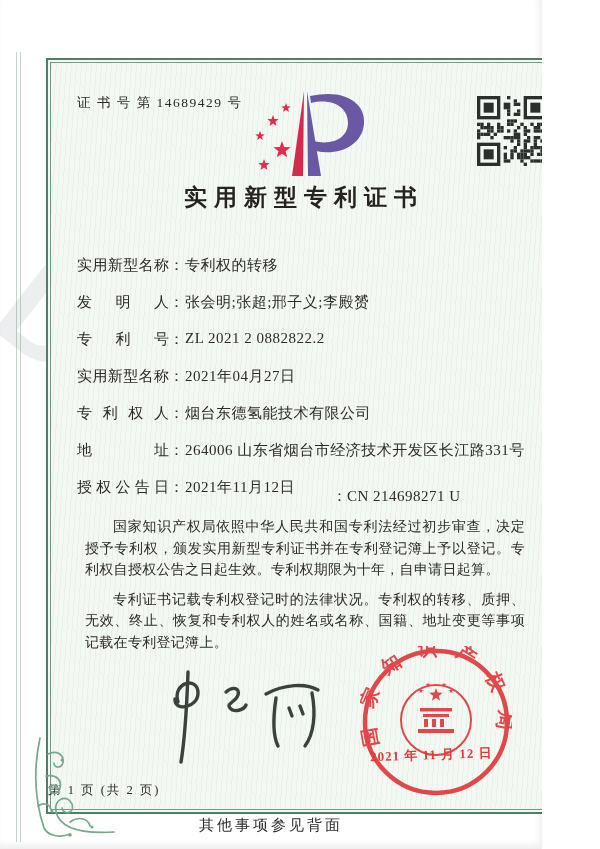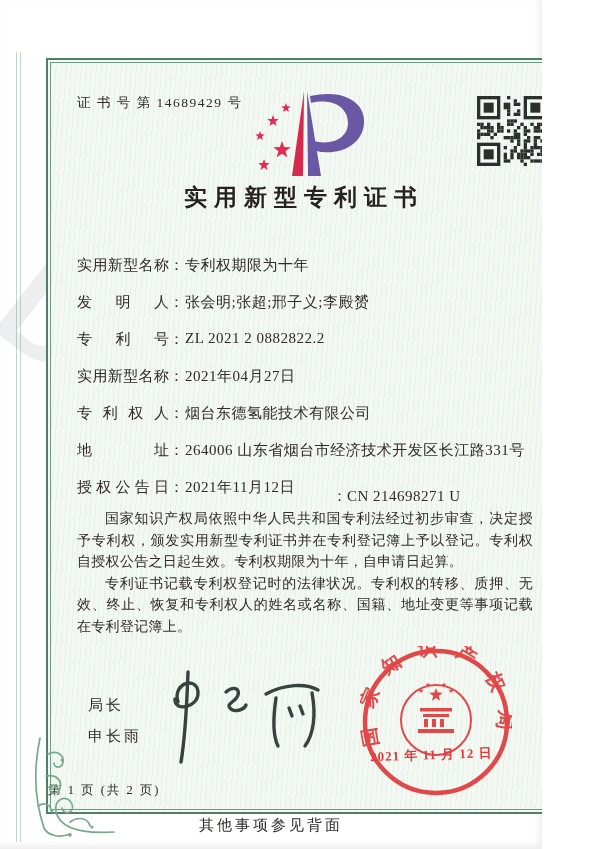--- a/index.html
+++ b/index.html
@@ -27,21 +27,21 @@
          font-size:23px;font-weight:700;letter-spacing:7px;color:#262220;}
   .fields{position:absolute;left:29px;top:196px;width:468px;z-index:3;}
   .frow{height:37px;display:flex;font-size:15px;position:relative;}
   .flabel{display:inline-block;width:92px;text-align:justify;text-align-last:justify;}
   .colon{display:inline-block;width:16px;}
   .fvalue{letter-spacing:.5px;}
   .grant-no{position:absolute;left:255px;top:0;height:37px;display:flex;align-items:center;}
   .grant-no .glabel{letter-spacing:2px;}
   .paras{position:absolute;left:29px;top:448px;width:456px;z-index:3;
          font-size:14px;line-height:21.5px;text-align:justify;letter-spacing:.3px;}
-  .paras p{margin:0;text-indent:2em;}
+  .paras p{margin:8px;text-indent:2em;}
   .director{position:absolute;left:40px;top:630px;z-index:3;font-size:15px;letter-spacing:3px;line-height:31px;}
   .signature{position:absolute;left:100px;top:606px;width:205px;height:108px;z-index:4;}
   .seal{position:absolute;left:312px;top:586px;width:152px;height:152px;z-index:4;opacity:.92;}
   .seal-date{position:absolute;left:322px;top:686px;width:130px;z-index:5;color:#df3a3c;
              font-size:13px;letter-spacing:1px;transform:rotate(-2deg);font-weight:600;}
   .page-info{position:absolute;left:0;top:722px;width:100%;text-align:left;z-index:3;
              font-size:12.5px;letter-spacing:2px;}
   .footer-note{position:absolute;left:0;top:816px;width:100%;text-align:center;z-index:3;
                font-size:15px;letter-spacing:3px;color:#2e2b28;}
   .flourish{position:absolute;left:26px;top:736px;width:92px;height:104px;z-index:4;}
@@ -199,21 +199,21 @@
         <rect x="3.2" y="48" width="16" height="16" fill="#f3f8f3"></rect>
         <rect x="6.4" y="51.2" width="9.600000000000001" height="9.600000000000001" fill="#2b302d"></rect>
       </svg>
 
     <div class="title">实用新型专利证书</div>
 
     <div class="fields">
       <div class="frow">
         <span class="flabel">实用新型名称</span>
           <span class="colon">：</span>
-        <span class="fvalue">专利权期限为十年</span>
+        <span class="fvalue">专利权的转移</span>
       </div>
       <div class="frow">
         <span class="flabel">发明人</span>
           <span class="colon">：</span>
         <span class="fvalue">张会明;张超;邢子义;李殿赟</span>
       </div>
       <div class="frow">
         <span class="flabel">专利号</span>
           <span class="colon">：</span>
         <span class="fvalue">ZL 2021 2 0882822.2</span>
@@ -242,24 +242,20 @@
           <span class="fvalue">CN 214698271 U</span>
         </span>
       </div>
     </div>
 
     <div class="paras">
       <p>国家知识产权局依照中华人民共和国专利法经过初步审查，决定授予专利权，颁发实用新型专利证书并在专利登记簿上予以登记。专利权自授权公告之日起生效。专利权期限为十年，自申请日起算。</p>
       <p>专利证书记载专利权登记时的法律状况。专利权的转移、质押、无效、终止、恢复和专利权人的姓名或名称、国籍、地址变更等事项记载在专利登记簿上。</p>
     </div>
 
-    <div class="director">
-      <div>局长</div>
-      <div>申长雨</div>
-    </div>
 
     <svg class="signature" viewBox="0 0 205 108">
       <g fill="none" stroke="#39423d" stroke-width="3.4" stroke-linecap="round">
         <path d="M30,36 C24,16 50,10 50,27 C50,42 26,46 27,33"></path>
         <path d="M40,6 C39,32 38,66 33,96"></path>
         <path d="M78,26 C85,20 92,22 90,29 C88,36 78,37 82,42 C86,47 96,44 98,39"></path>
         <path d="M118,28 C136,18 158,17 170,24"></path>
         <path d="M128,32 C125,52 125,70 130,80"></path>
         <path d="M164,27 C168,48 166,68 157,80"></path>
         <path d="M141,42 L144,50"></path>

